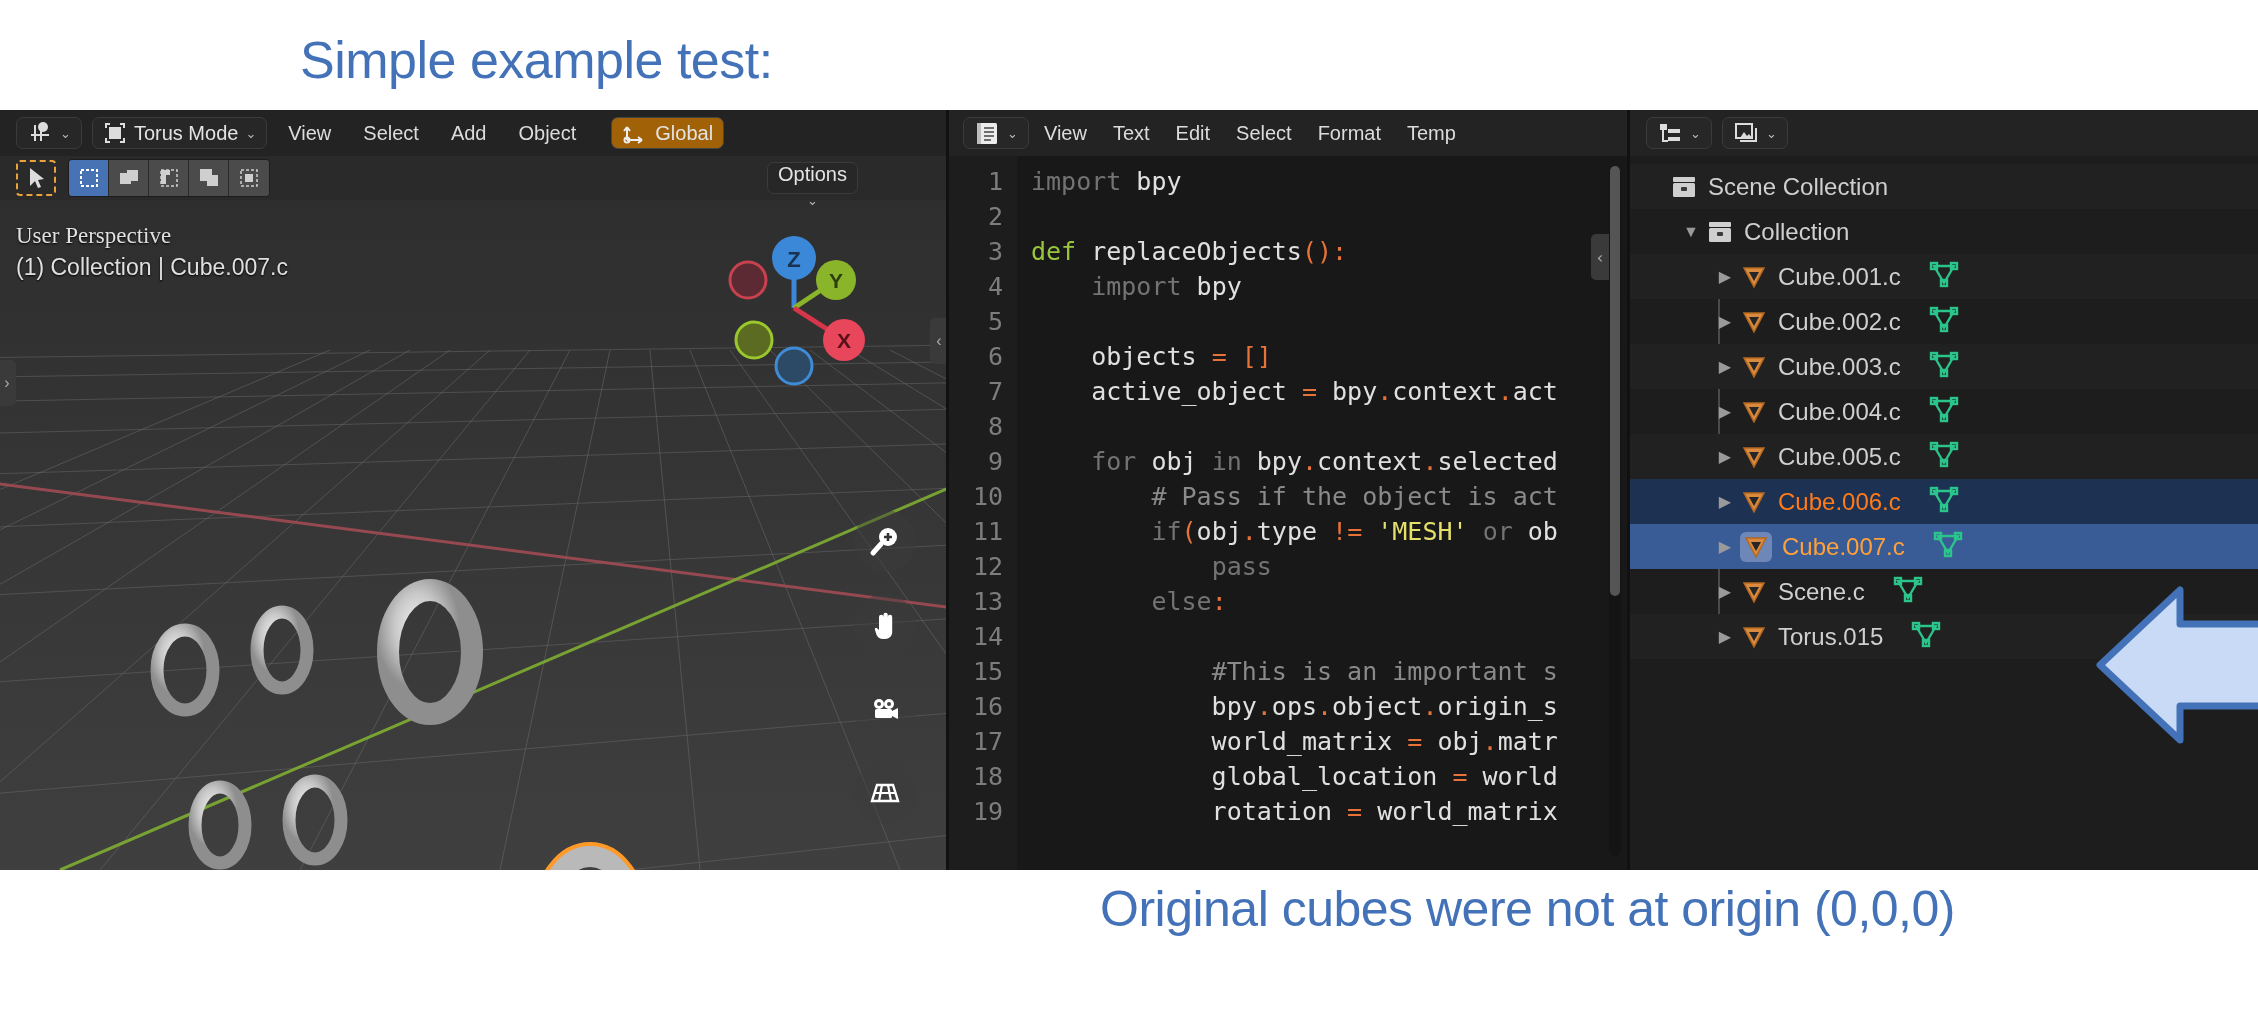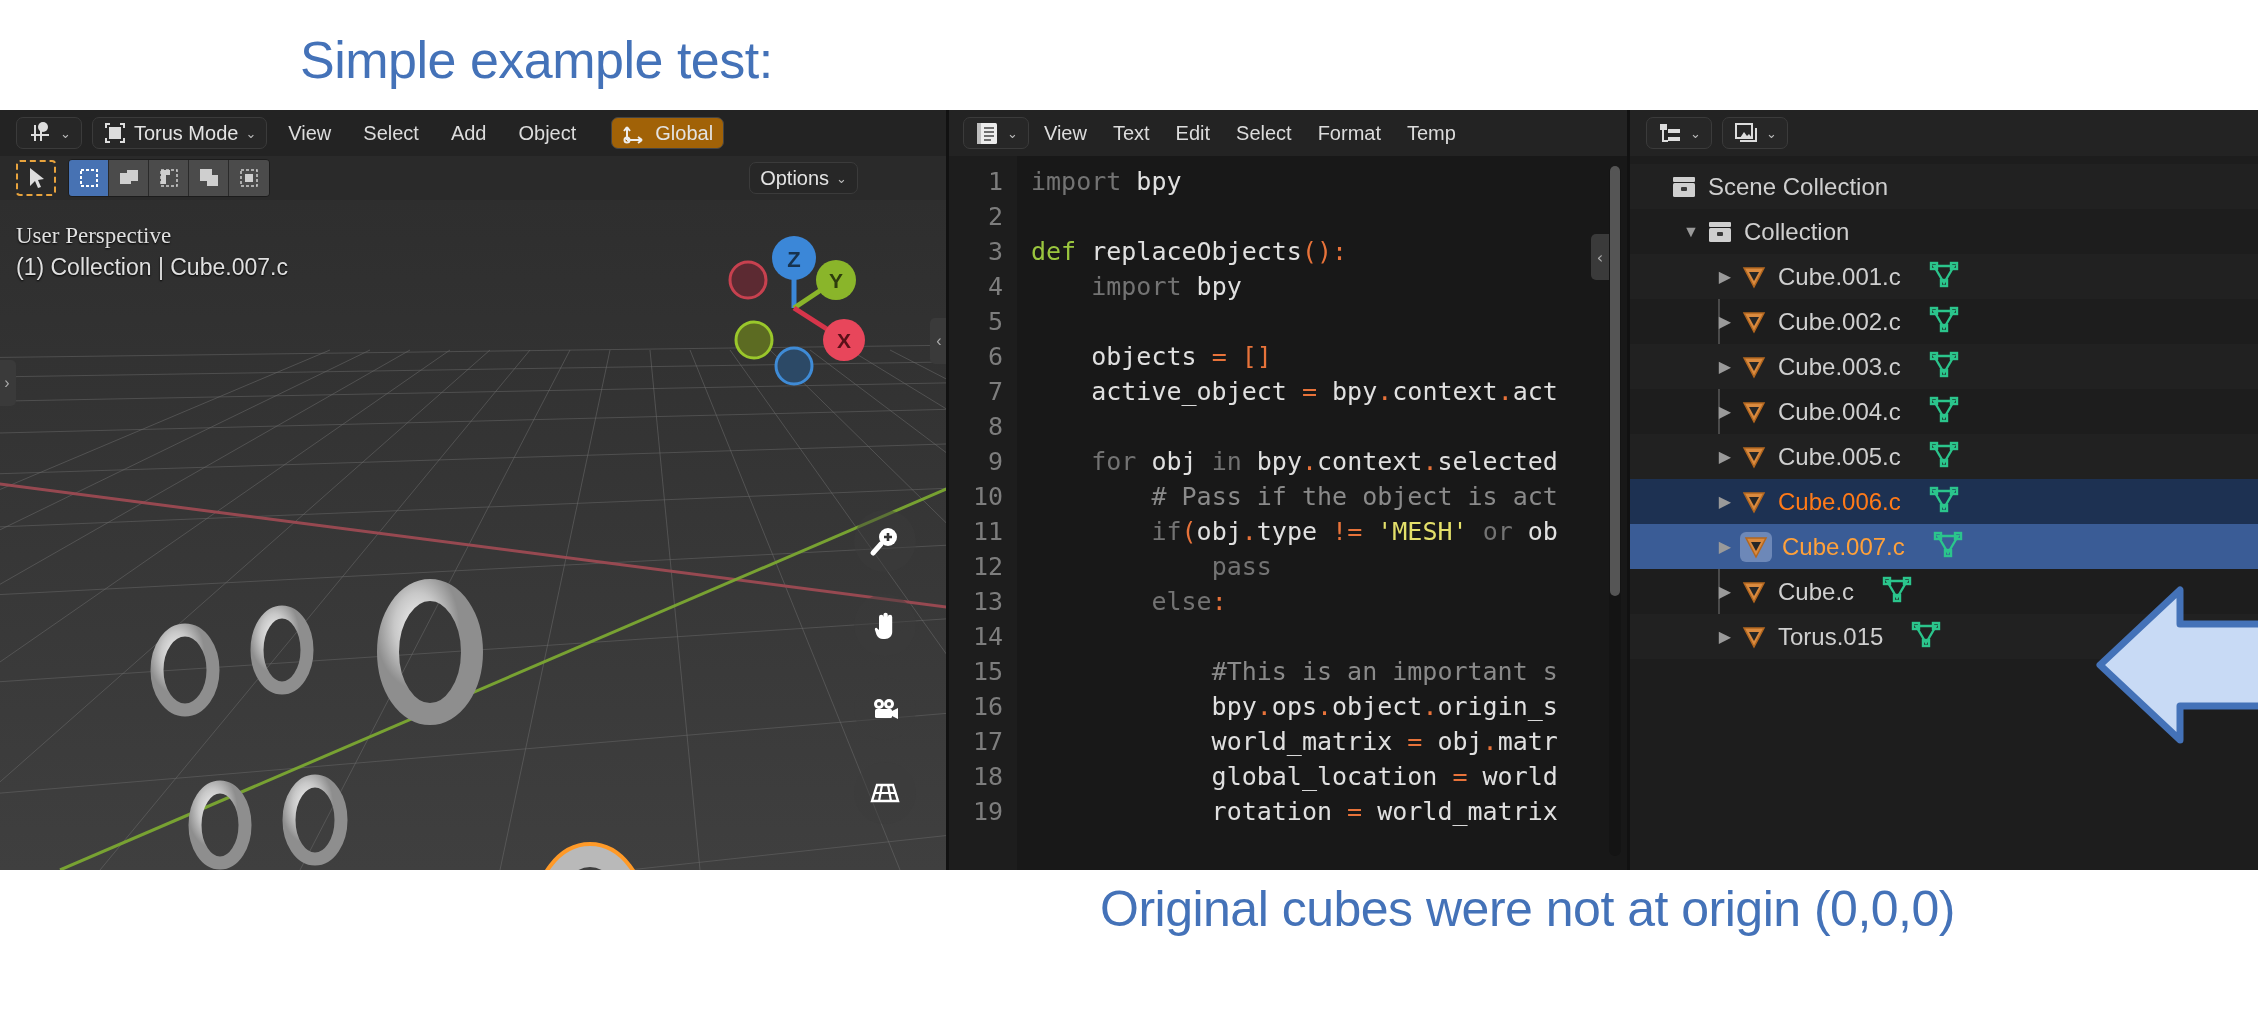--- a/index.html
+++ b/index.html
@@ -61,21 +61,21 @@
     border:1px solid #1c1c1c;
   }
   .selmode {
     width:40px; height:36px; background:#4b4b4b; display:flex;
     align-items:center; justify-content:center; border-right:1px solid #2a2a2a;
   }
   .selmode.on { background:#4772b3; }
   .selmode:last-child { border-right:none; }
 
   #options-btn {
-    position:absolute; right:88px; top:52px; z-index:7;
+    position:absolute; right:88px; top:52px; z-index:7;flex-direction:column;
   }
 
   .vp-canvas {
     position:absolute; left:0; top:90px; width:946px; height:670px;
     background:
       radial-gradient(ellipse 150% 100% at 50% 130%, #4a4a4a 0%, #393939 38%, #2e2e2e 70%, #2a2a2a 100%);
     overflow:hidden;
   }
   .vp-text {
     position:absolute; left:16px; color:#e0e0e0; font-size:23px;
@@ -615,21 +615,21 @@
             </svg></span>
         </div>
         <div class="ol-row indent2">
           <span class="disc">▶</span>
           <span style="display: flex;">
             <svg width="28" height="28" viewBox="0 0 28 28">
               <path d="M4 5 L24 5 L14 24 Z" fill="#d98a3f" stroke="#b3671f" stroke-width="1.5"></path>
               <path d="M9 9 L19 9 L14 18 Z" fill="#262626"></path>
             </svg>
           </span>
-          <span class="ol-label">Cube.c</span>
+          <span class="ol-label">Scene.c</span>
           <span style="margin-left: 28px;"><svg width="30" height="28" viewBox="0 0 30 28">
               <path d="M5 6 L25 6 L15 23 Z" fill="none" stroke="#2bc58c" stroke-width="2.4"></path>
               <rect x="2" y="3" width="6" height="6" fill="none" stroke="#2bc58c" stroke-width="2.4"></rect>
               <rect x="22" y="3" width="6" height="6" fill="none" stroke="#2bc58c" stroke-width="2.4"></rect>
               <rect x="12" y="20" width="6" height="6" fill="none" stroke="#2bc58c" stroke-width="2.4"></rect>
             </svg></span>
         </div>
         <div class="ol-row indent2">
           <span class="disc">▶</span>
           <span style="display: flex;">

